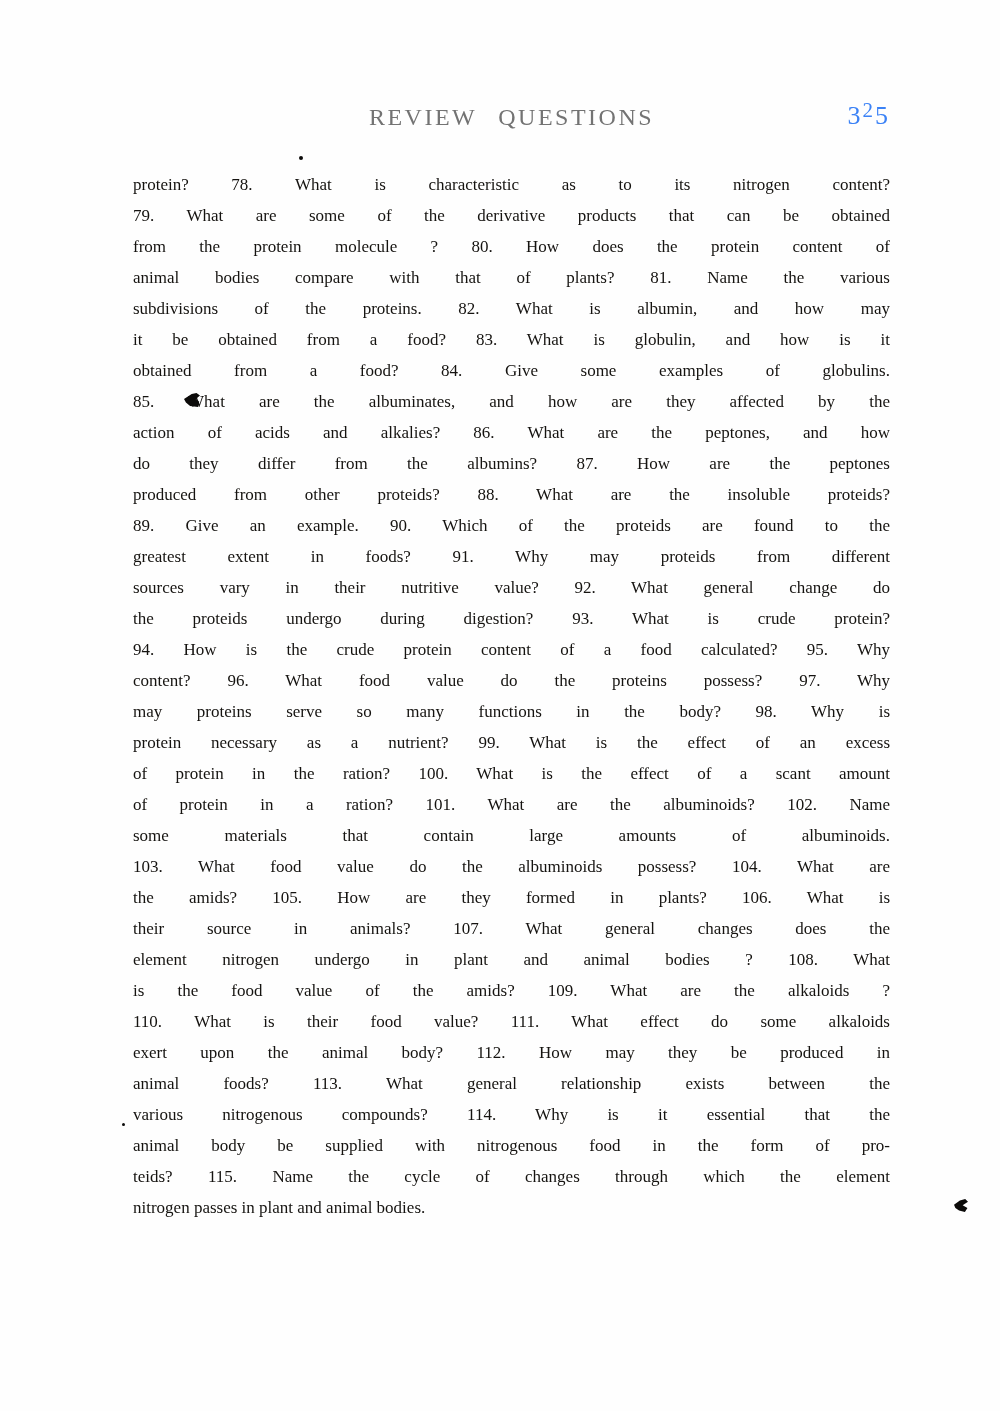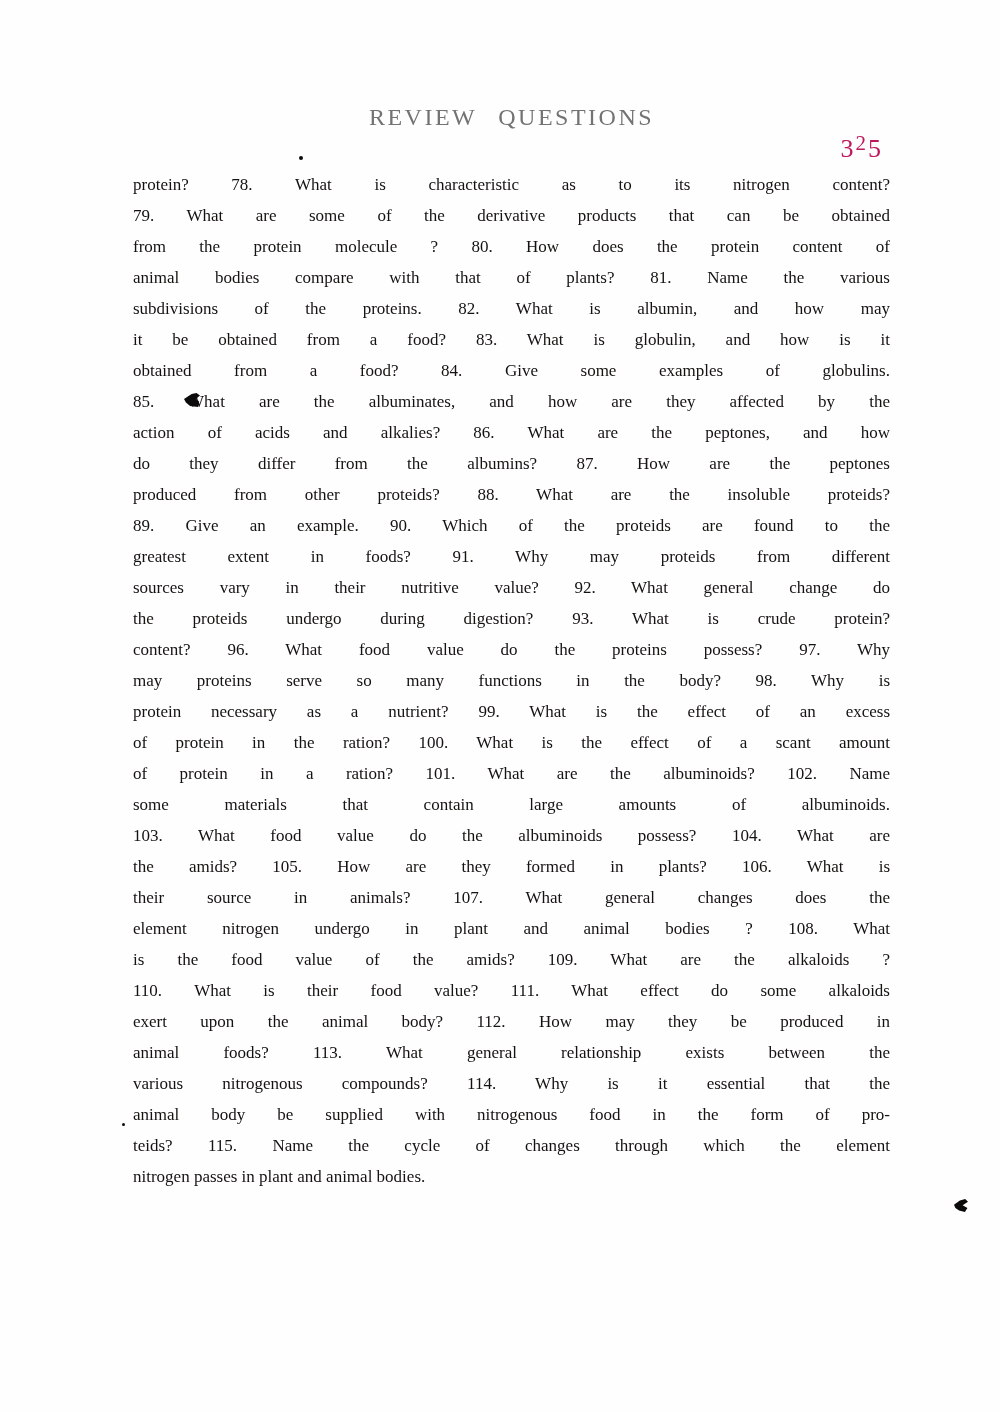--- a/index.html
+++ b/index.html
@@ -26,26 +26,25 @@
   .header-title {
     display: block;
     text-align: center;
     font-size: 24px;
     letter-spacing: 2.5px;
     word-spacing: 13px;
     color: #737373;
   }
   .page-number {
     position: absolute;
-    right: 7px;
+    right: 0;
     top: -3px;
     font-size: 26px;
     letter-spacing: 2px;
-    color: #be185d;
-    margin-top: 33px;
+    color: #3b82f6;
   }
   .pn-digit { display: inline-block; }
   .pn-digit.raised {
     position: relative;
     top: -7px;
     font-size: 21px;
   }
   .question-lines {
     position: absolute;
     left: 133px;
@@ -103,20 +102,21 @@
       <div class="line">it be obtained from a food? 83. What is globulin, and how is it</div>
       <div class="line">obtained from a food? 84. Give some examples of globulins.</div>
       <div class="line">85. What are the albuminates, and how are they affected by the</div>
       <div class="line">action of acids and alkalies? 86. What are the peptones, and how</div>
       <div class="line">do they differ from the albumins? 87. How are the peptones</div>
       <div class="line">produced from other proteids? 88. What are the insoluble proteids?</div>
       <div class="line">89. Give an example. 90. Which of the proteids are found to the</div>
       <div class="line">greatest extent in foods? 91. Why may proteids from different</div>
       <div class="line">sources vary in their nutritive value? 92. What general change do</div>
       <div class="line">the proteids undergo during digestion? 93. What is crude protein?</div>
+      <div class="line">94. How is the crude protein content of a food calculated? 95. Why</div>
       <div class="line">content? 96. What food value do the proteins possess? 97. Why</div>
       <div class="line">may proteins serve so many functions in the body? 98. Why is</div>
       <div class="line">protein necessary as a nutrient? 99. What is the effect of an excess</div>
       <div class="line">of protein in the ration? 100. What is the effect of a scant amount</div>
       <div class="line">of protein in a ration? 101. What are the albuminoids? 102. Name</div>
       <div class="line">some materials that contain large amounts of albuminoids.</div>
       <div class="line">103. What food value do the albuminoids possess? 104. What are</div>
       <div class="line">the amids? 105. How are they formed in plants? 106. What is</div>
       <div class="line">their source in animals? 107. What general changes does the</div>
       <div class="line">element nitrogen undergo in plant and animal bodies ? 108. What</div>

